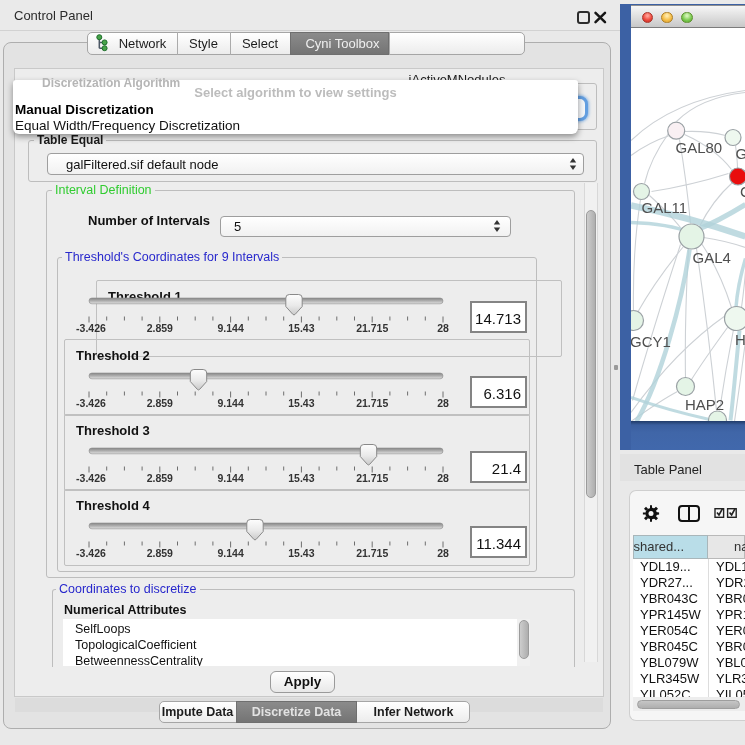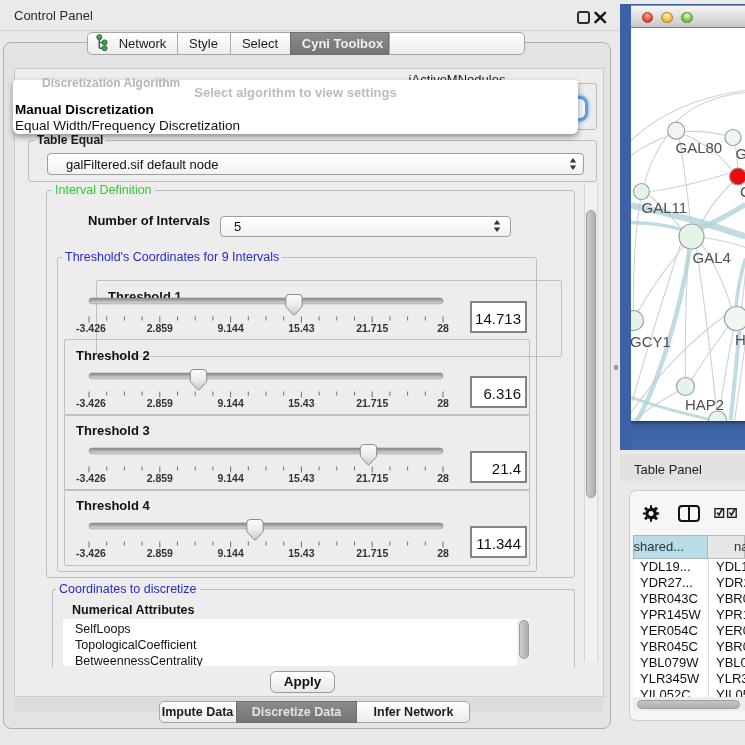--- a/index.html
+++ b/index.html
@@ -47,21 +47,21 @@
      background:linear-gradient(#8b8b8b,#747474); border:1px solid #6f6f6f;"></div>
 <svg class="abs" style="left:94px; top:33px;" width="14" height="19" viewBox="0 0 14 19">
   <path d="M5.3 4.2 L5.3 15.2 M5.3 9.4 L10.5 9.4 M5.3 15.2 L10.5 15.2" stroke="#4d5866" stroke-width="1.5" fill="none"></path>
   <circle cx="5.3" cy="4.2" r="2.5" fill="#48a44a" stroke="#1f6e2c" stroke-width="1"></circle>
   <circle cx="10.6" cy="9.4" r="2.5" fill="#48a44a" stroke="#1f6e2c" stroke-width="1"></circle>
   <circle cx="10.6" cy="15.2" r="2.5" fill="#48a44a" stroke="#1f6e2c" stroke-width="1"></circle>
 </svg>
 <div class="seg-txt" style="left:108px; top:32px; width:69px; height:23px;">Network</div>
 <div class="seg-txt" style="left:177px; top:32px; width:53px; height:23px;">Style</div>
 <div class="seg-txt" style="left:230px; top:32px; width:60px; height:23px;">Select</div>
-<div class="seg-txt" style="left:290px; top:32px; width:105px; height:23px; color:#efefef;font-weight:bold;">Cyni Toolbox</div>
+<div class="seg-txt" style="left:290px; top:32px; width:105px; height:23px; color:#efefef;">Cyni Toolbox</div>
 <div class="seg-txt" style="left:389px; top:32px; width:136px; height:23px;margin-top:36px;">jActiveMNodules</div>
 <div class="seg-sep" style="left:177px; top:32px; height:23px;"></div>
 <div class="seg-sep" style="left:230px; top:32px; height:23px;"></div>
 <div class="seg-sep" style="left:389px; top:32px; height:23px;"></div>
 
 <div class="grp" style="left:28px; top:83px; width:569px; height:47px;"></div>
 
 <div class="abs" style="left:548px; top:96px; width:40px; height:25px; border:3px solid #639ee0;
      border-radius:8px; box-shadow:0 0 3px 1px rgba(100,160,225,0.7); background:#f4f6f9;"></div>
 
@@ -171,21 +171,21 @@
     <div class="thtitle">Threshold 4</div>
   </div>
 <svg class="abs" style="left:70px; top:514px;" width="390" height="50">
   <use href="#slbase"></use>
     <use href="#thumb" transform="translate(185,16)"></use>
 </svg>
 <div class="tfield" style="left:470px; top:526px;">11.344</div>
 
 <div class="grp" style="left:52px; top:589px; width:523px; height:78px; border-bottom:none; border-radius:3px 3px 0 0;"></div>
 <div class="grp-title" style="left:56px; top:583px; font-size:12.5px; color:#2828cc;">Coordinates to discretize</div>
-<div class="abs" style="left:72px; top:603px; font-size:12.5px; font-weight:bold; color:#111;">Numerical Attributes</div>
+<div class="abs" style="left:64px; top:603px; font-size:12.5px; font-weight:bold; color:#111;">Numerical Attributes</div>
 <div class="abs" style="left:63px; top:619px; width:454px; height:47px; background:#fff; overflow:hidden;">
   <div style="font-size:12.5px; color:#111; padding:2px 0 0 12px; line-height:16px;">SelfLoops<br>TopologicalCoefficient<br>BetweennessCentrality</div>
 </div>
 <div class="abs" style="left:517px; top:619px; width:13px; height:47px; background:#f0f0f0;"></div>
 <div class="abs" style="left:518.5px; top:620px; width:10px; height:39px; border-radius:5px;
      background:linear-gradient(90deg,#cdcdcd,#aeaeae); border:1px solid #9b9b9b;"></div>
 
 <div class="abs" style="left:270px; top:671px; width:65px; height:22px; border:1px solid #9a9a9a;
      border-radius:6px; background:linear-gradient(#ffffff,#e8e8e8);
      font-size:13.5px; font-weight:bold; color:#111; text-align:center; line-height:20px;">Apply</div>

